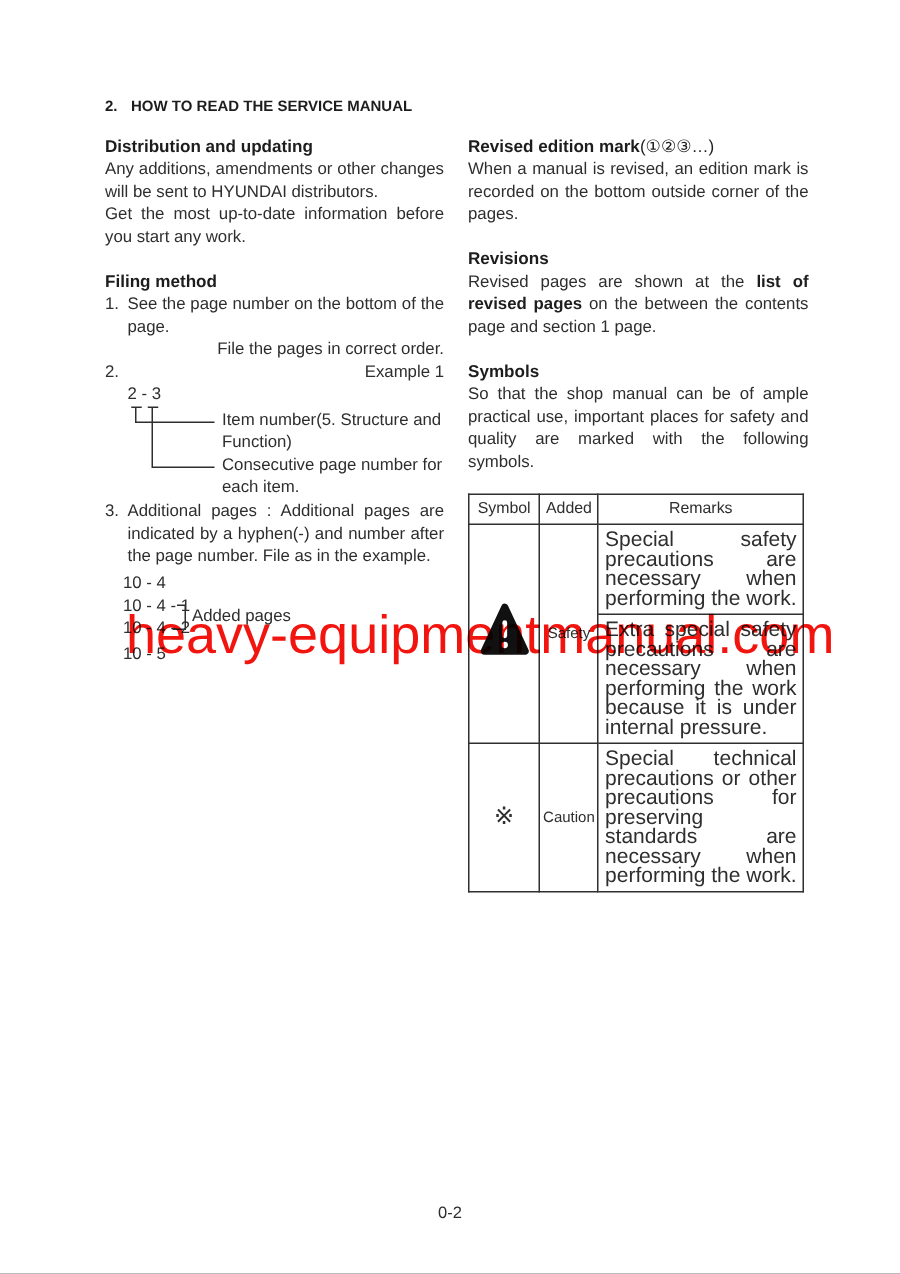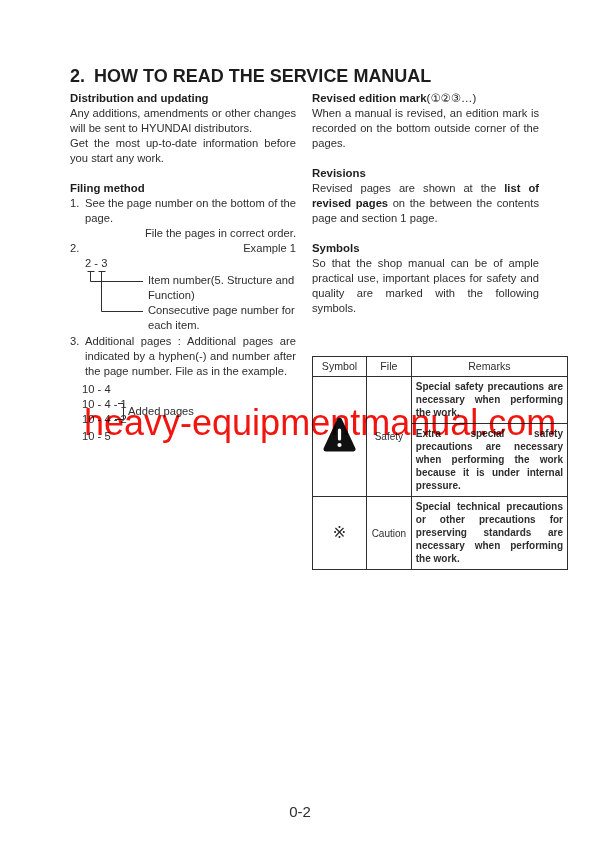--- a/index.html
+++ b/index.html
@@ -1,21 +1,21 @@
 <!DOCTYPE html>
 <html><head>
 <meta charset="utf-8">
 <style>
   html,body{margin:0;padding:0;background:#888;}
   .page{
     position:relative;width:600px;height:849px;background:#ffffff;
     font-family:"Liberation Sans","DejaVu Sans",sans-serif;
     color:#2e2e2e;overflow:hidden;margin:0 auto;
   }
-  .title{position:absolute;left:70px;top:66px;font-size:18px;font-weight:bold;color:#1d1d1d;white-space:nowrap;}
+  .title{position:absolute;left:70px;top:66px;font-size:10px;font-weight:bold;color:#1d1d1d;white-space:nowrap;}
   .title .tnum{margin-right:9px;}
   .col{position:absolute;top:91px;font-size:11.2px;line-height:15px;}
   .col-left{left:70px;width:226px;}
   .col-right{left:312px;width:227px;}
   .col h2{font-size:11.4px;line-height:15px;font-weight:bold;color:#1d1d1d;margin:15px 0 0 0;}
   .col h2.first{margin-top:0;}
   .col p{margin:0;text-align:justify;}
   .hsuffix{font-weight:normal;}
   .boldspan{font-weight:bold;color:#1d1d1d;}
   .litem{position:relative;padding-left:15px;text-align:justify;}
@@ -28,35 +28,35 @@
   .dlabel{position:absolute;left:63px;width:150px;line-height:14.5px;text-align:left;}
   .dlabel1{top:17px;}
   .dlabel2{top:47px;}
   
   .page-list{position:relative;margin:3px 0 0 12px;text-align:left;}
   .page-list .pl-row{height:15px;}
   .page-list .pl-row.last{margin-top:2px;}
   .page-list svg{position:absolute;left:0;top:0;}
   .added-label{position:absolute;left:46px;top:22px;line-height:14px;}
   
-  table.symbols{border-collapse:collapse;margin-top:40px;width:256px;table-layout:fixed;}
+  table.symbols{border-collapse:collapse;margin-top:13px;width:224px;table-layout:fixed;}
   table.symbols th,table.symbols td{border:1px solid #2f2f2f;}
   table.symbols th{height:19px;font-weight:normal;font-size:10.6px;text-align:center;padding:0;}
   col.c-sym{width:47px;}col.c-item{width:39px;}col.c-rem{width:136px;}
   td.cell-sym{text-align:center;vertical-align:middle;}
   td.cell-item{text-align:center;vertical-align:middle;font-size:10px;}
-  td.cell-rem{font-size:10px;line-height:13px;padding:3px 4px 4px 4px;text-align:justify;vertical-align:top;font-weight:bold;}
+  td.cell-rem{font-size:14px;line-height:13px;padding:3px 4px 4px 4px;text-align:justify;vertical-align:top;}
   .caution-glyph{font-size:16px;font-family:"DejaVu Sans",sans-serif;}
   
   .watermark{
     position:absolute;left:84px;top:402px;font-size:36px;font-weight:400;
     color:#f2150f;mix-blend-mode:multiply;white-space:nowrap;letter-spacing:0;
     z-index:5;pointer-events:none;
   }
-  .footer{position:absolute;left:0;top:803px;width:600px;text-align:center;font-size:15px;}
+  .footer{position:absolute;left:0;top:803px;width:600px;text-align:center;font-size:11px;}
 </style>
 </head>
 <body>
 
 <div class="page">
 
   <div class="title">
     <span class="tnum">2.</span><span>HOW TO READ THE SERVICE MANUAL</span>
   </div>
 
@@ -123,21 +123,21 @@
 
     <table class="symbols">
       <colgroup>
           <col class="c-sym">
           <col class="c-item">
           <col class="c-rem">
         </colgroup>
       <thead>
         <tr>
           <th>Symbol</th>
-          <th>File</th>
+          <th>Added</th>
           <th>Remarks</th>
         </tr>
       </thead>
       <tbody>
         <tr>
           <td class="cell-sym" rowspan="2">
             <svg width="33" height="38" viewBox="0 0 33 38">
               <path d="M16.5 4 L30 33 L3 33 Z" fill="#111" stroke="#111" stroke-width="5" stroke-linejoin="round"></path>
               <rect x="14.9" y="12.5" width="3.2" height="12" rx="1.6" fill="#fff"></rect>
               <circle cx="16.5" cy="29" r="2.1" fill="#fff"></circle>

